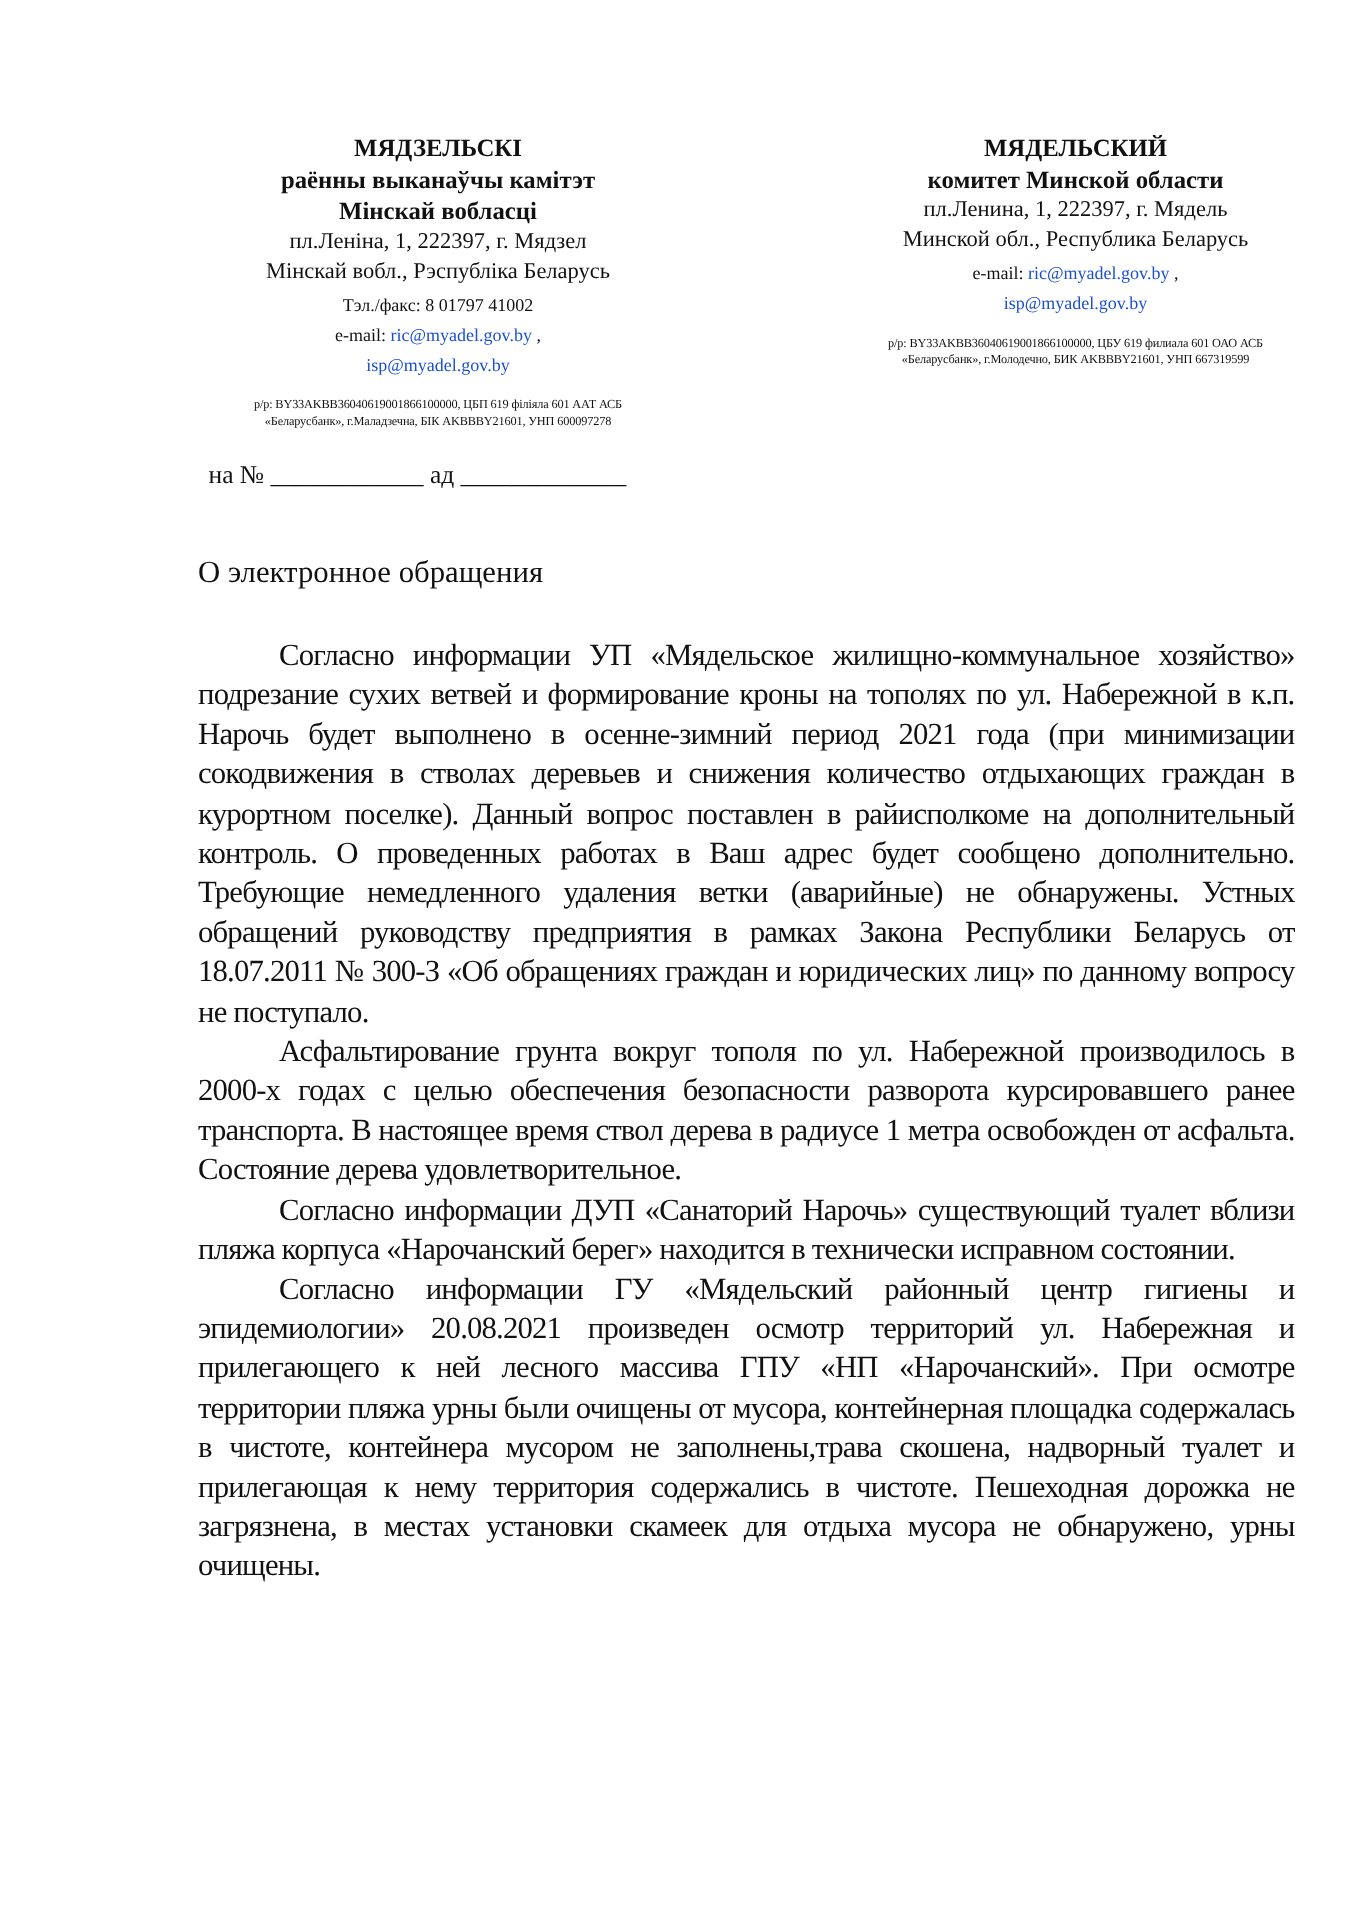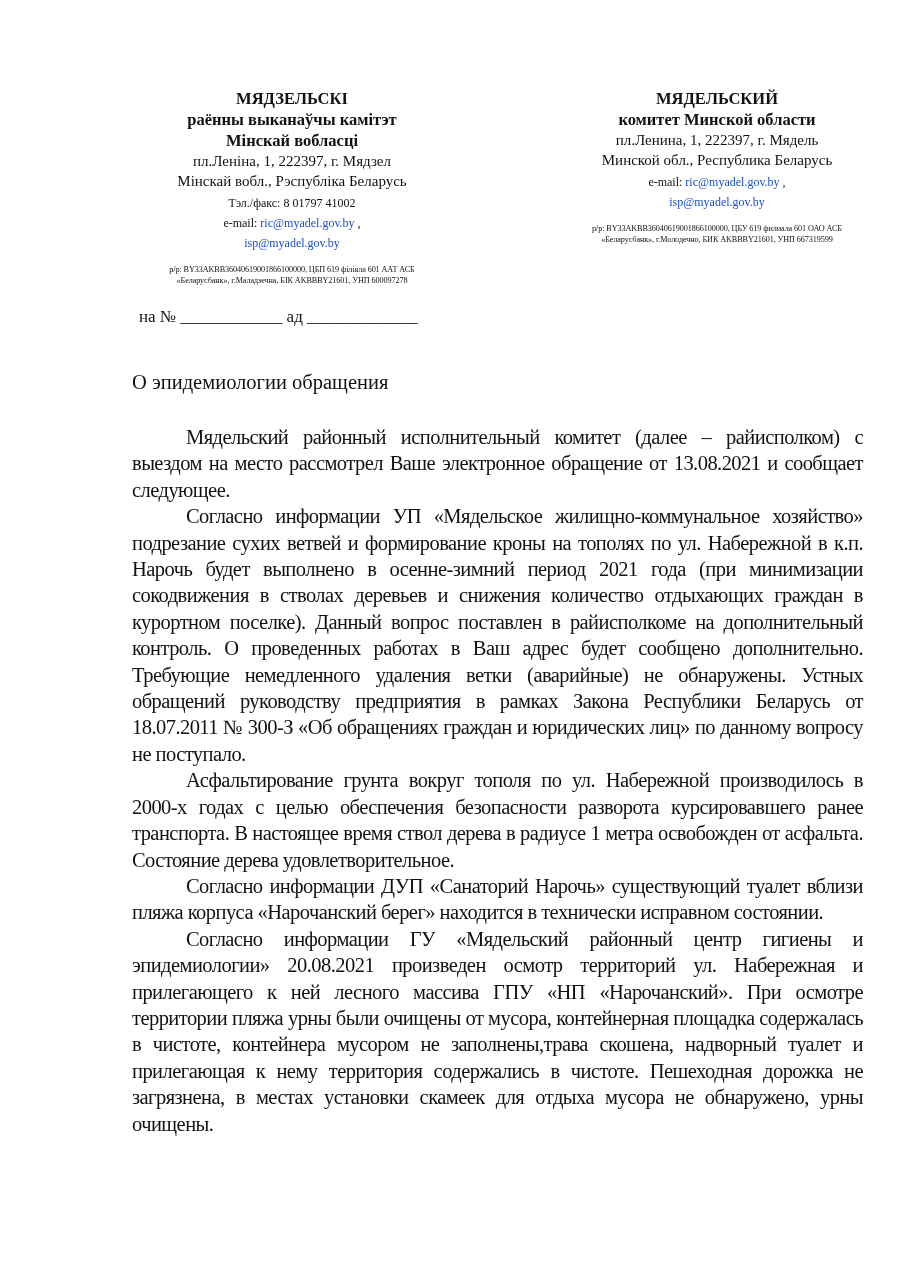--- a/index.html
+++ b/index.html
@@ -62,23 +62,22 @@
       <a class="lh-link">isp@myadel.gov.by</a>
     </div>
     <div class="lh-tiny">
       <span class="lh-small-row">р/р: BY33AKBB36040619001866100000, ЦБУ 619 филиала 601 ОАО АСБ</span>
       <span class="lh-small-row">«Беларусбанк», г.Молодечно, БИК AKBBBY21601, УНП 667319599</span>
     </div>
   </div>
 
   <div class="refline">на № ____________ ад _____________</div>
 
-  <div class="subject">О эпидемиологии обращения</div>
+  <div class="subject">О электронное обращения</div>
 
   <div class="body">
-    <p>Мядельский районный исполнительный комитет (далее – райисполком) с выездом на место рассмотрел Ваше электронное обращение от 13.08.2021 и сообщает следующее.</p>
     <p>Согласно информации УП «Мядельское жилищно-коммунальное хозяйство» подрезание сухих ветвей и формирование кроны на тополях по ул. Набережной в к.п. Нарочь будет выполнено в осенне-зимний период 2021 года (при минимизации сокодвижения в стволах деревьев и снижения количество отдыхающих граждан в курортном поселке). Данный вопрос поставлен в райисполкоме на дополнительный контроль. О проведенных работах в Ваш адрес будет сообщено дополнительно. Требующие немедленного удаления ветки (аварийные) не обнаружены. Устных обращений руководству предприятия в рамках Закона Республики Беларусь от 18.07.2011 № 300-З «Об обращениях граждан и юридических лиц» по данному вопросу не поступало.</p>
     <p>Асфальтирование грунта вокруг тополя по ул. Набережной производилось в 2000-х годах с целью обеспечения безопасности разворота курсировавшего ранее транспорта. В настоящее время ствол дерева в радиусе 1 метра освобожден от асфальта. Состояние дерева удовлетворительное.</p>
     <p>Согласно информации ДУП «Санаторий Нарочь» существующий туалет вблизи пляжа корпуса «Нарочанский берег» находится в технически исправном состоянии.</p>
     <p>Согласно информации ГУ «Мядельский районный центр гигиены и эпидемиологии» 20.08.2021 произведен осмотр территорий ул. Набережная и прилегающего к ней лесного массива ГПУ «НП «Нарочанский». При осмотре территории пляжа урны были очищены от мусора, контейнерная площадка содержалась в чистоте, контейнера мусором не заполнены,трава скошена, надворный туалет и прилегающая к нему территория содержались в чистоте. Пешеходная дорожка не загрязнена, в местах установки скамеек для отдыха мусора не обнаружено, урны очищены.</p>
   </div>
 
 </div>
 
 </body></html>

